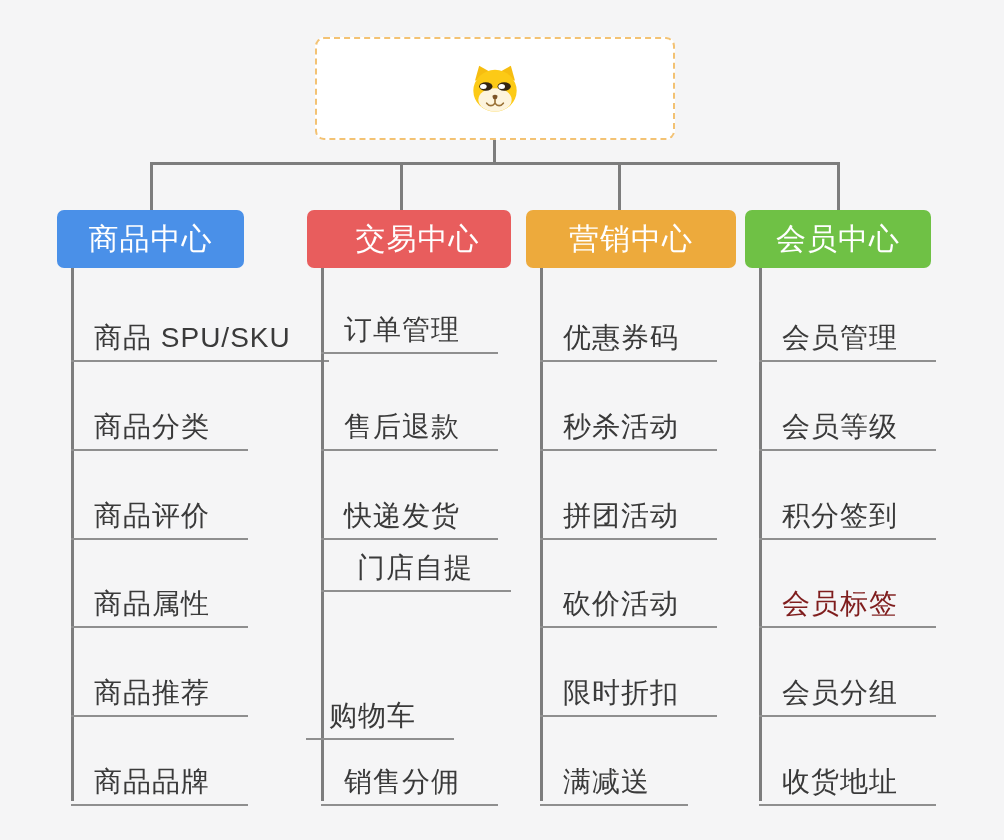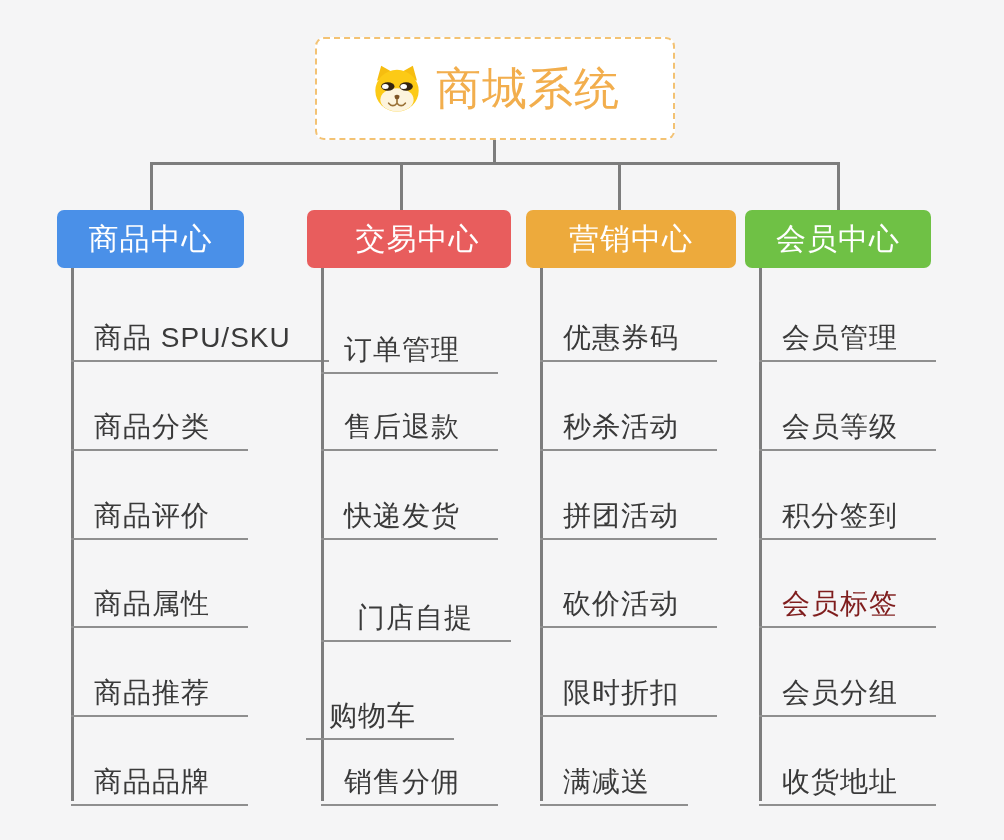--- a/index.html
+++ b/index.html
@@ -79,42 +79,41 @@
         <ellipse cx="32" cy="32" rx="26" ry="25" fill="#fcca16"></ellipse>
         <ellipse cx="32" cy="43" rx="20" ry="14" fill="#fdf4dd"></ellipse>
         <ellipse cx="21" cy="27" rx="8" ry="5" fill="#332411"></ellipse>
         <ellipse cx="18" cy="27" rx="4" ry="3" fill="#ffffff"></ellipse>
         <ellipse cx="43" cy="27" rx="8" ry="5" fill="#332411"></ellipse>
         <ellipse cx="40" cy="27" rx="4" ry="3" fill="#ffffff"></ellipse>
         <path d="M29,38 Q32,36 35,38 Q35,42 32,43 Q29,42 29,38 Z" fill="#7d5426"></path>
         <path d="M32,43 L32,47 M22,47 Q27,53 32,47 Q37,53 42,47" fill="none" stroke="#9a7136" stroke-width="2" stroke-linecap="round"></path>
       </svg>
     </span>
-    <span class="root-title" style="color: rgb(242, 174, 77);">商城系统</span>
   </div>
 
   <div id="tree">
       <div class="line" style="left: 493px; top: 140px; width: 3px; height: 22px; background: rgb(125, 125, 125);"></div>
       <div class="line" style="left: 150px; top: 162px; width: 690px; height: 3px; background: rgb(125, 125, 125);"></div>
       <div class="line" style="left: 150px; top: 162px; width: 3px; height: 48px; background: rgb(125, 125, 125);"></div>
       <div class="branch-box" style="left: 57px; width: 187px; background: rgb(74, 144, 232); color: rgb(255, 255, 255);">商品中心</div>
       <div class="line" style="left: 71px; top: 268px; width: 3px; height: 533px; background: rgb(125, 125, 125);"></div>
       <div class="leaf" style="left: 71px; top: 324px; color: rgb(58, 58, 58); border-bottom-color: rgb(143, 143, 143);">商品 SPU/SKU</div>
       <div class="leaf" style="left: 71px; top: 413px; color: rgb(58, 58, 58); border-bottom-color: rgb(143, 143, 143);">商品分类</div>
       <div class="leaf" style="left: 71px; top: 502px; color: rgb(58, 58, 58); border-bottom-color: rgb(143, 143, 143);">商品评价</div>
       <div class="leaf" style="left: 71px; top: 590px; color: rgb(58, 58, 58); border-bottom-color: rgb(143, 143, 143);">商品属性</div>
       <div class="leaf" style="left: 71px; top: 679px; color: rgb(58, 58, 58); border-bottom-color: rgb(143, 143, 143);">商品推荐</div>
       <div class="leaf" style="left: 71px; top: 768px; color: rgb(58, 58, 58); border-bottom-color: rgb(143, 143, 143);">商品品牌</div>
       <div class="line" style="left: 400px; top: 162px; width: 3px; height: 48px; background: rgb(125, 125, 125);"></div>
       <div class="branch-box" style="left: 307px; width: 187px; background: rgb(232, 93, 93); color: rgb(255, 255, 255); padding-left: 17px;">交易中心</div>
       <div class="line" style="left: 321px; top: 268px; width: 3px; height: 533px; background: rgb(125, 125, 125);"></div>
-      <div class="leaf" style="left: 321px; top: 336px; color: rgb(58, 58, 58); border-bottom-color: rgb(143, 143, 143);">订单管理</div>
+      <div class="leaf" style="left: 321px; top: 316px; color: rgb(58, 58, 58); border-bottom-color: rgb(143, 143, 143);">订单管理</div>
       <div class="leaf" style="left: 321px; top: 413px; color: rgb(58, 58, 58); border-bottom-color: rgb(143, 143, 143);">售后退款</div>
       <div class="leaf" style="left: 321px; top: 502px; color: rgb(58, 58, 58); border-bottom-color: rgb(143, 143, 143);">快递发货</div>
-      <div class="leaf" style="left: 321px; top: 604px; color: rgb(58, 58, 58); border-bottom-color: rgb(143, 143, 143); padding-left: 36px;">门店自提</div>
+      <div class="leaf" style="left: 321px; top: 554px; color: rgb(58, 58, 58); border-bottom-color: rgb(143, 143, 143); padding-left: 36px;">门店自提</div>
       <div class="leaf" style="left: 306px; top: 679px; color: rgb(58, 58, 58); border-bottom-color: rgb(143, 143, 143); margin-top: 23px;">购物车</div>
       <div class="leaf" style="left: 321px; top: 768px; color: rgb(58, 58, 58); border-bottom-color: rgb(143, 143, 143);">销售分佣</div>
       <div class="line" style="left: 618px; top: 162px; width: 3px; height: 48px; background: rgb(125, 125, 125);"></div>
       <div class="branch-box" style="left: 526px; width: 210px; background: rgb(237, 170, 60); color: rgb(255, 255, 255);">营销中心</div>
       <div class="line" style="left: 540px; top: 268px; width: 3px; height: 533px; background: rgb(125, 125, 125);"></div>
       <div class="leaf" style="left: 540px; top: 324px; color: rgb(58, 58, 58); border-bottom-color: rgb(143, 143, 143);">优惠券码</div>
       <div class="leaf" style="left: 540px; top: 413px; color: rgb(58, 58, 58); border-bottom-color: rgb(143, 143, 143);">秒杀活动</div>
       <div class="leaf" style="left: 540px; top: 502px; color: rgb(58, 58, 58); border-bottom-color: rgb(143, 143, 143); text-align: right;">拼团活动</div>
       <div class="leaf" style="left: 540px; top: 590px; color: rgb(58, 58, 58); border-bottom-color: rgb(143, 143, 143);">砍价活动</div>
       <div class="leaf" style="left: 540px; top: 679px; color: rgb(58, 58, 58); border-bottom-color: rgb(143, 143, 143);">限时折扣</div>

